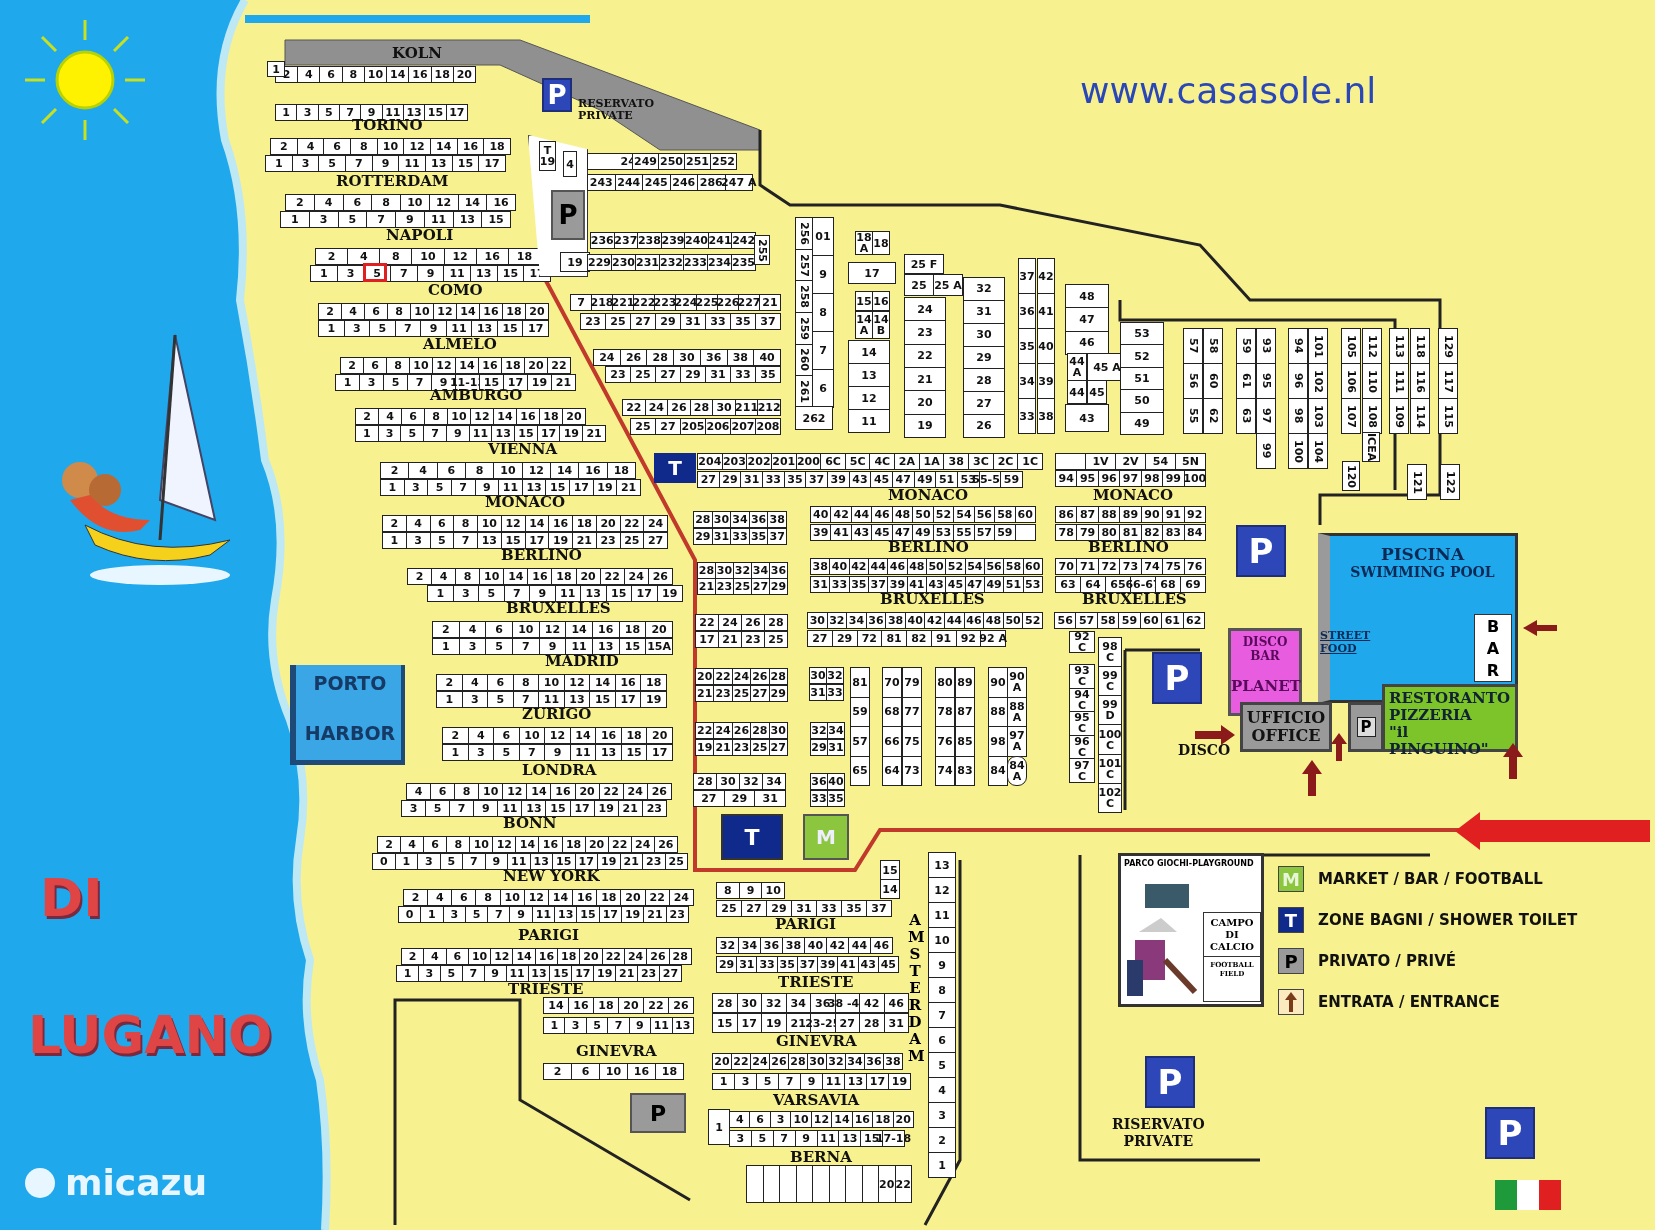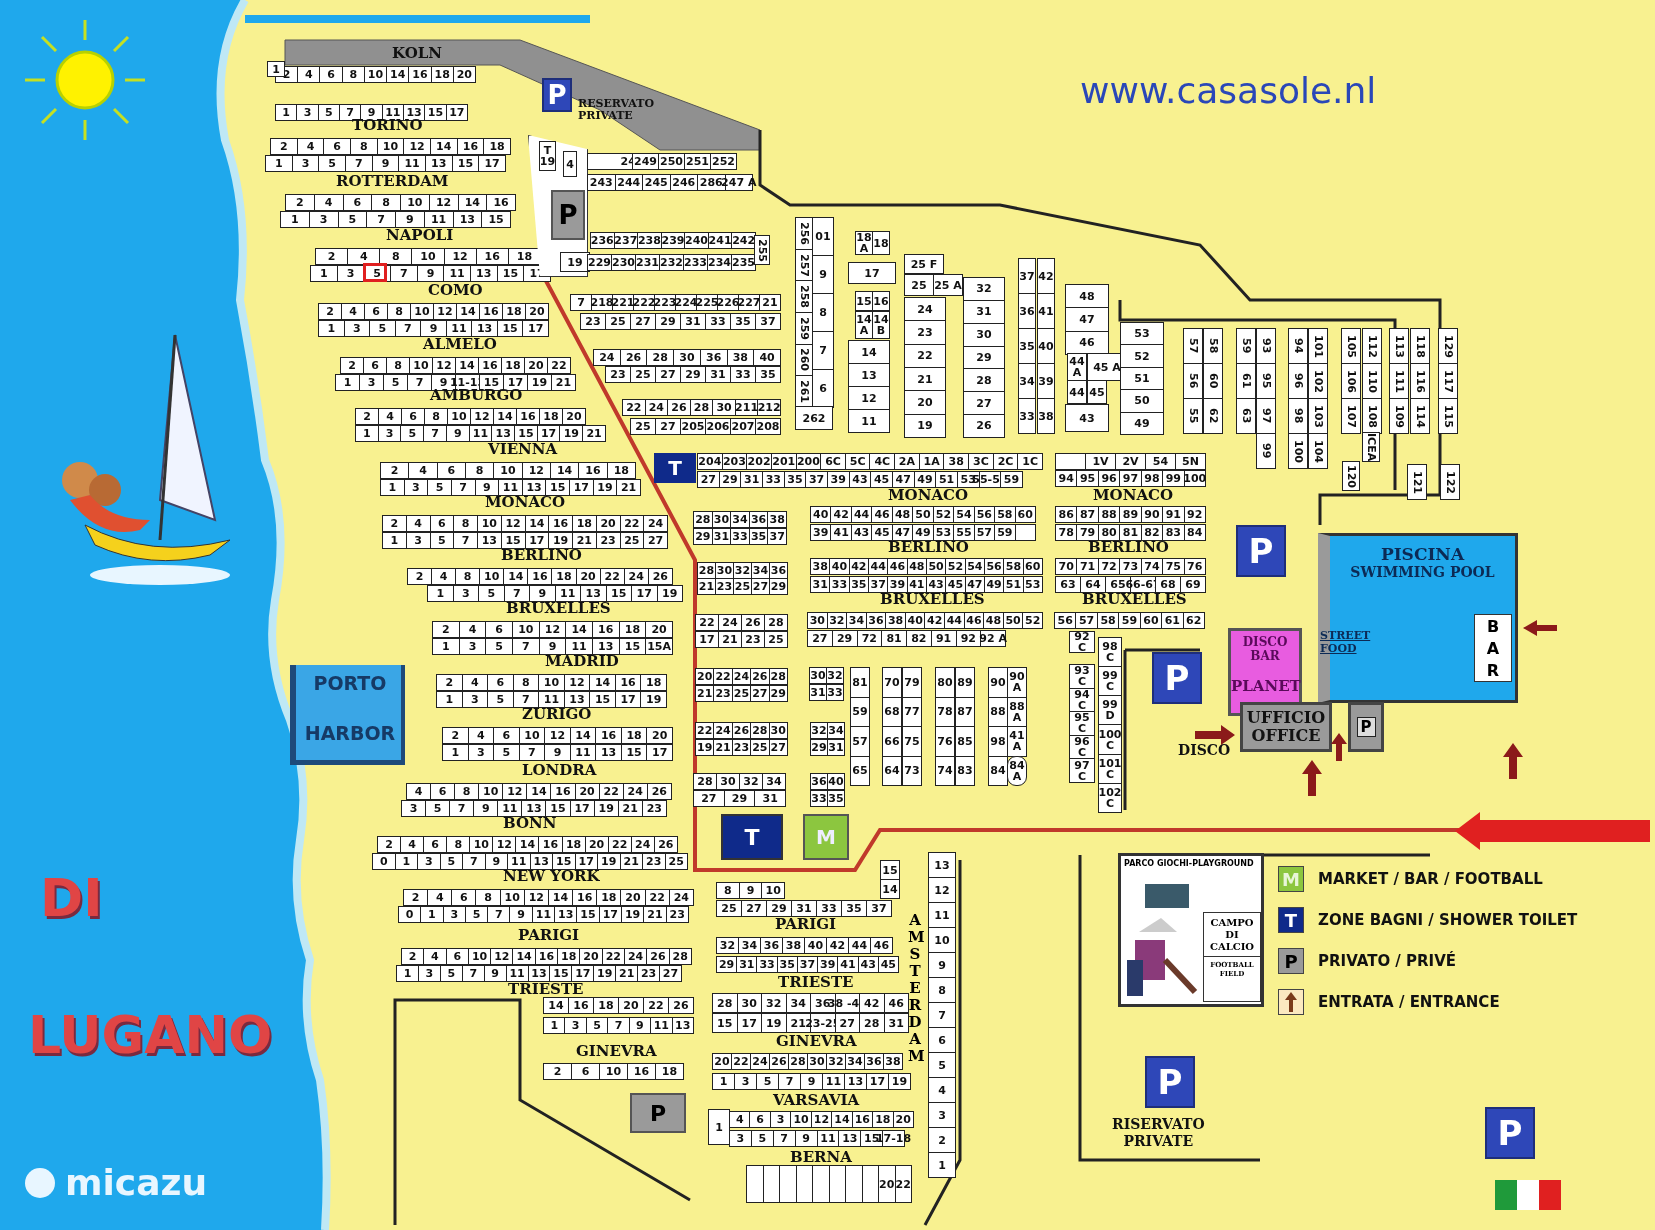--- a/index.html
+++ b/index.html
@@ -922,21 +922,21 @@
       </div>
       <div class="vcol" style="left: 988px; top: 667px;">
         <div class="vcell" style="width: 20px; height: 30.5px;">90</div>
         <div class="vcell" style="width: 20px; height: 30.5px;">88</div>
         <div class="vcell" style="width: 20px; height: 30.5px;">98</div>
         <div class="vcell" style="width: 20px; height: 30.5px;">84</div>
       </div>
       <div class="vcol" style="left: 1007px; top: 667px;">
         <div class="vcell" style="width: 20px; height: 30.5px;">90 A</div>
         <div class="vcell" style="width: 20px; height: 30.5px;">88 A</div>
-        <div class="vcell" style="width: 20px; height: 30.5px;">41 A</div>
+        <div class="vcell" style="width: 20px; height: 30.5px;">97 A</div>
         <div class="vcell" style="width: 20px; height: 30.5px; border-radius: 9px;">84 A</div>
       </div>
       <div class="row" style="left: 716px; top: 882px;">
         <div class="cell" style="width: 23.6667px;">8</div>
         <div class="cell" style="width: 23.6667px;">9</div>
         <div class="cell" style="width: 23.6667px;">10</div>
       </div>
       <div class="row" style="left: 716px; top: 900px;">
         <div class="cell" style="width: 26px;">25</div>
         <div class="cell" style="width: 26px;">27</div>
@@ -1301,20 +1301,25 @@
     <div style="margin-top:4px;">DISCO</div>
     <div>BAR</div>
     <div style="font-size:15px;margin-top:14px;">PLANET</div>
   </div>
   <div class="block" style="left:1240px;top:702px;width:92px;height:50px;background:#9a9a9a;border:3px solid #444;text-align:center;font:bold 16px 'DejaVu Serif',serif;color:#111;line-height:18px;padding-top:4px;">
     <div>UFFICIO</div>
     <div>OFFICE</div>
   </div>
   <div class="block" style="left:1348px;top:702px;width:36px;height:50px;background:#9a9a9a;border:3px solid #444;display:flex;align-items:center;justify-content:center;">
     <span style="background:#ddd;border:1px solid #222;font:bold 15px 'DejaVu Sans',sans-serif;padding:0 3px;">P</span>
+  </div>
+  <div class="block" style="left:1382px;top:684px;width:136px;height:68px;background:#7cc42a;border:3px solid #444;font:bold 15px 'DejaVu Serif',serif;color:#123;line-height:17px;padding:3px 4px;">
+    <div>RESTORANTO</div>
+    <div>PIZZERIA</div>
+    <div>"il PINGUINO"</div>
   </div>
   <div style="position:absolute;left:1178px;top:742px;font:bold 14px 'DejaVu Serif',serif;color:#111;">DISCO</div>
 
   <svg class="arrow" style="left:1195px;top:725px;" width="40" height="20">
       <polygon points="0,6 26,6 26,0 40,10 26,20 26,14 0,14" fill="#8b1a1a"></polygon>
     </svg>
   <svg class="arrow" style="left:1302px;top:760px;" width="20" height="36">
       <polygon points="6,36 6,14 0,14 10,0 20,14 14,14 14,36" fill="#8b1a1a"></polygon>
     </svg>
   <svg class="arrow" style="left:1331px;top:733px;" width="16" height="28">

